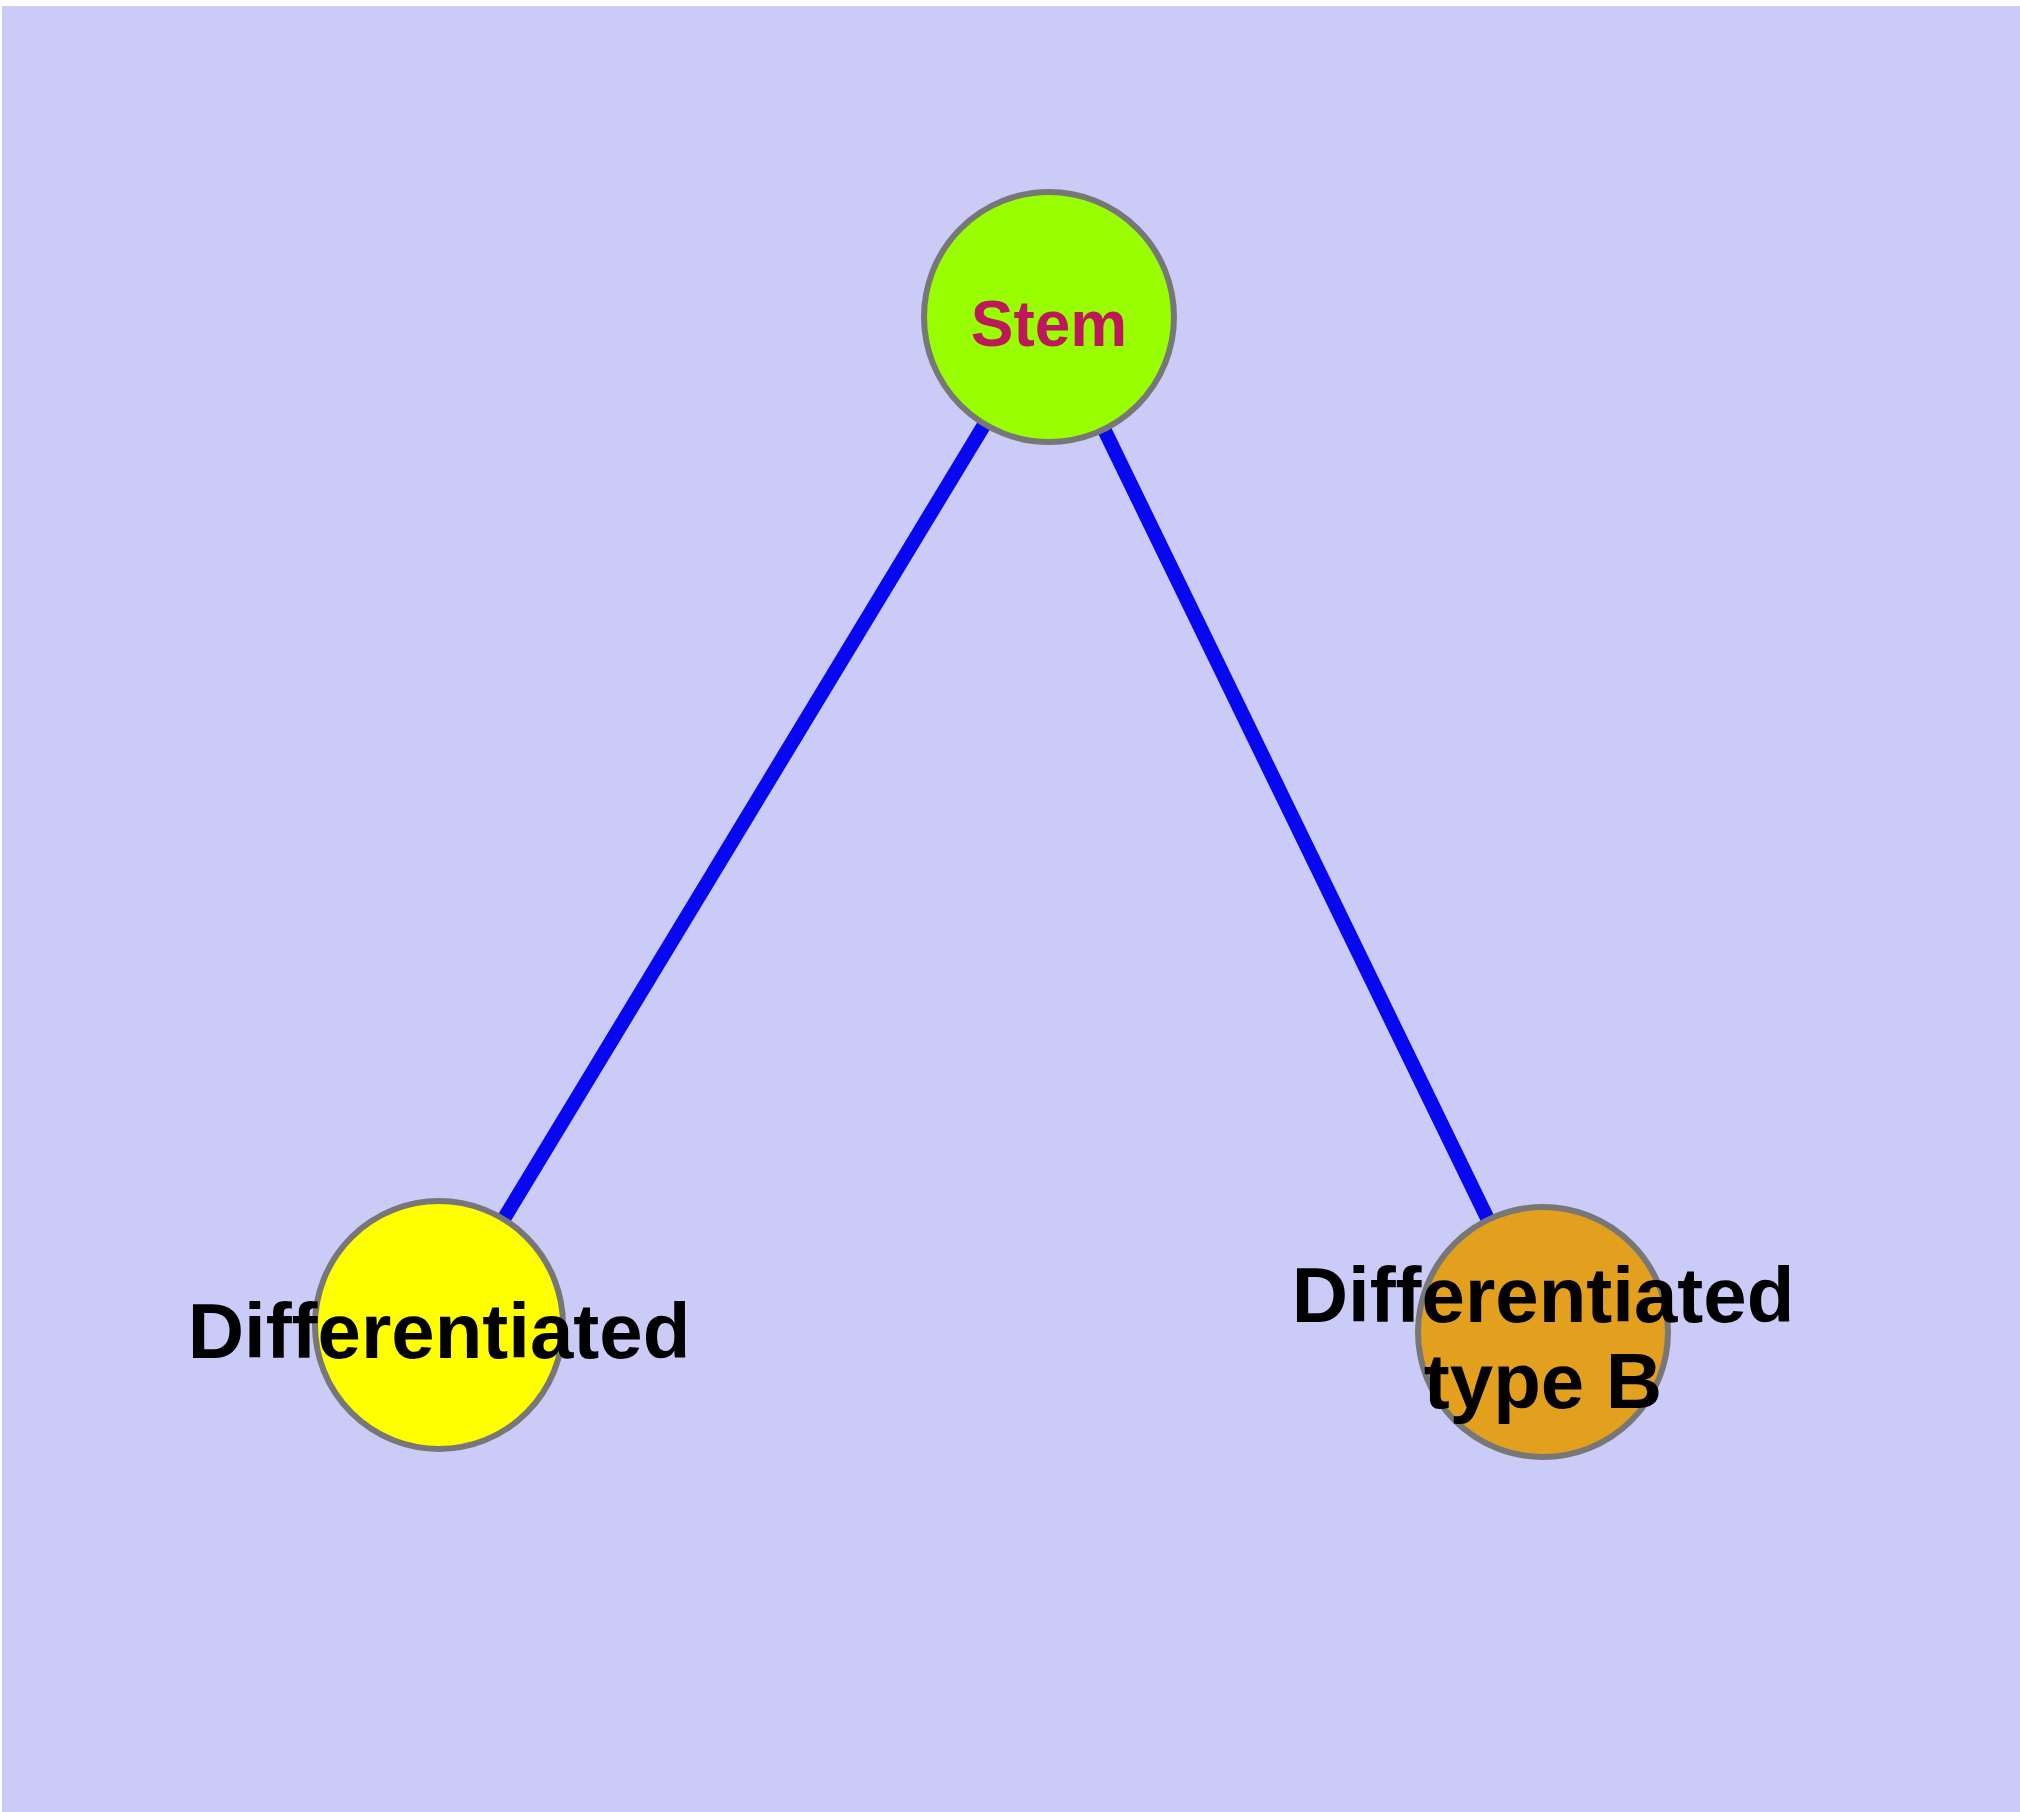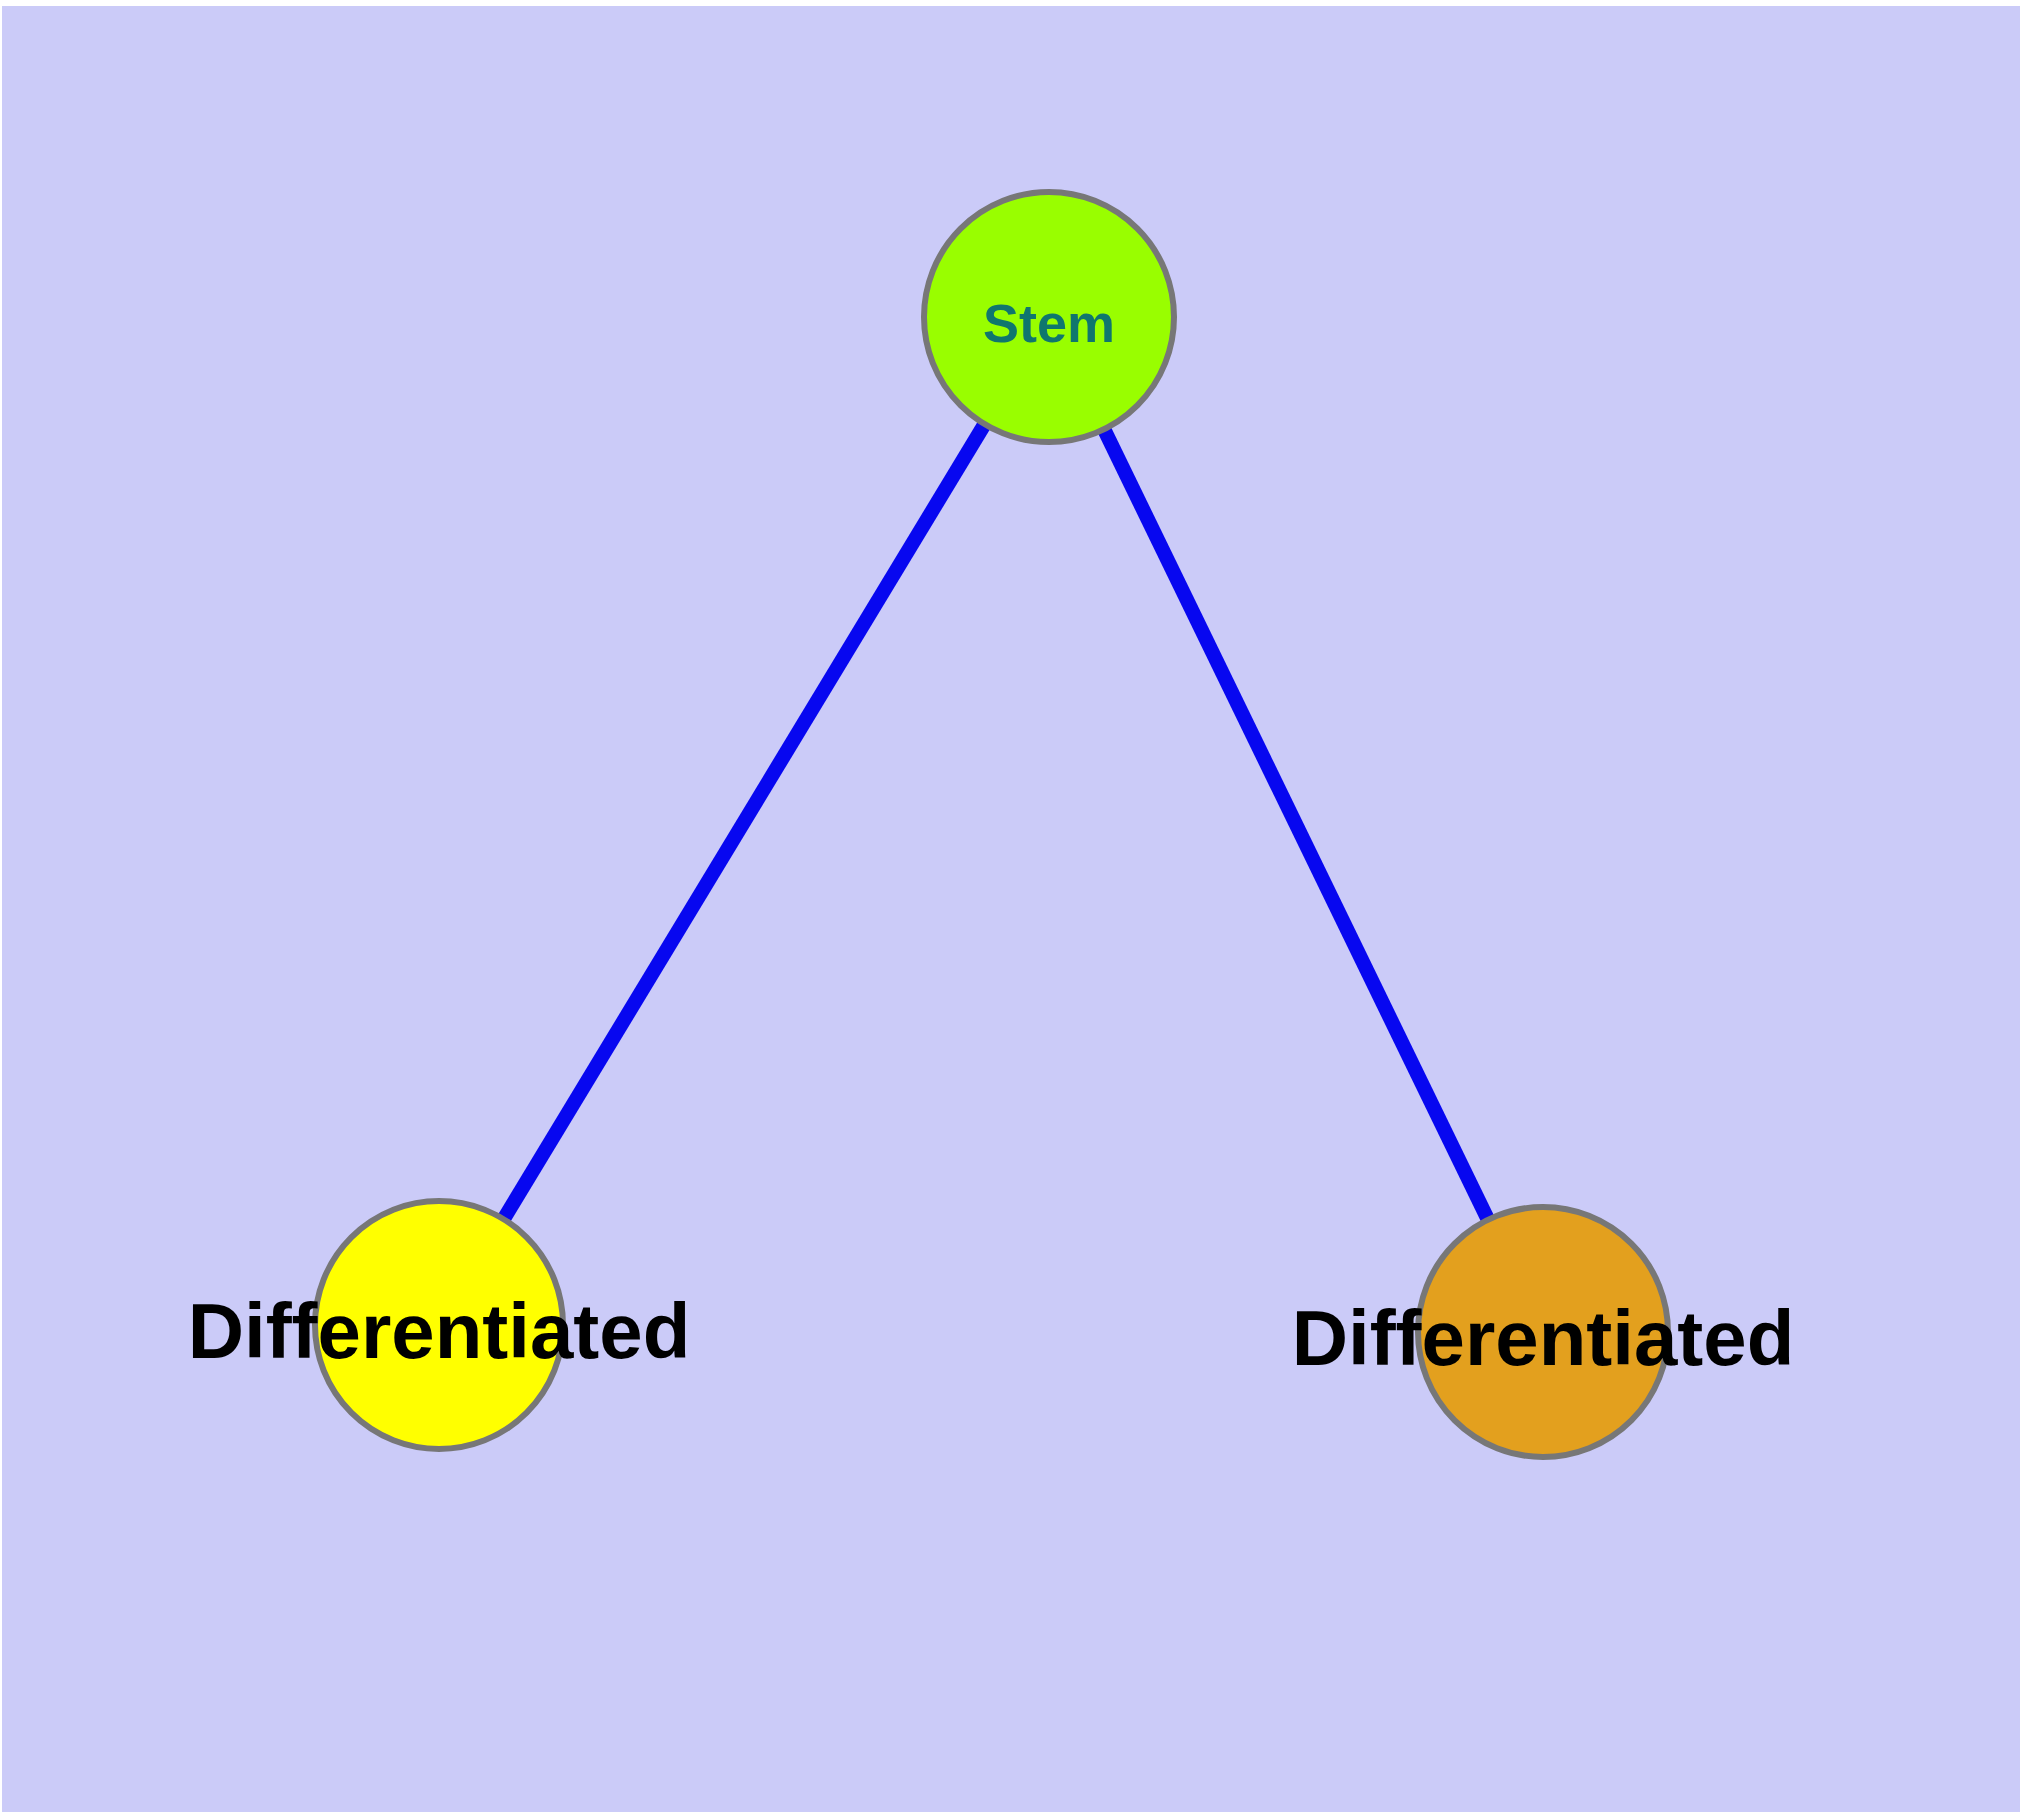--- a/index.html
+++ b/index.html
@@ -48,25 +48,26 @@
 
   <svg class="edges" xmlns="http://www.w3.org/2000/svg" viewBox="0 0 2384 2138">
     <line x1="1238" y1="374" x2="518" y2="1564" stroke="#0707f0" stroke-width="17"></line>
     <line x1="1238" y1="374" x2="1820" y2="1572" stroke="#0707f0" stroke-width="17"></line>
   </svg>
 
   <div class="node" style="left: 921px; top: 189px; width: 256px; height: 256px; background: rgb(153, 254, 0); border-color: rgb(119, 119, 119); border-width: 6.8px;"></div>
   <div class="node" style="left: 312px; top: 1198px; width: 254px; height: 254px; background: rgb(255, 255, 0); border-color: rgb(119, 119, 119); border-width: 6.8px;"></div>
   <div class="node" style="left: 1415px; top: 1204px; width: 256px; height: 256px; background: rgb(227, 160, 30); border-color: rgb(119, 119, 119); border-width: 6.8px;"></div>
 
-  <div class="label" style="left: 1049px; top: 324px; font-size: 54px; color: #0f766e;">
+  <div class="label" style="left: 1049px; top: 324px; font-size: 64px; color: #be185d;">
     <div>Stem</div>
   </div>
 
   <div class="label" style="left: 439px; top: 1332px; font-size: 78px; color: rgb(0, 0, 0);">
     <div>Differentiated</div>
   </div>
 
   <div class="label" style="left: 1543px; top: 1339px; font-size: 78px; color: rgb(0, 0, 0);">
     <div>Differentiated</div>
+    <div>type B</div>
   </div>
 </div>
 
 
 </body></html>

